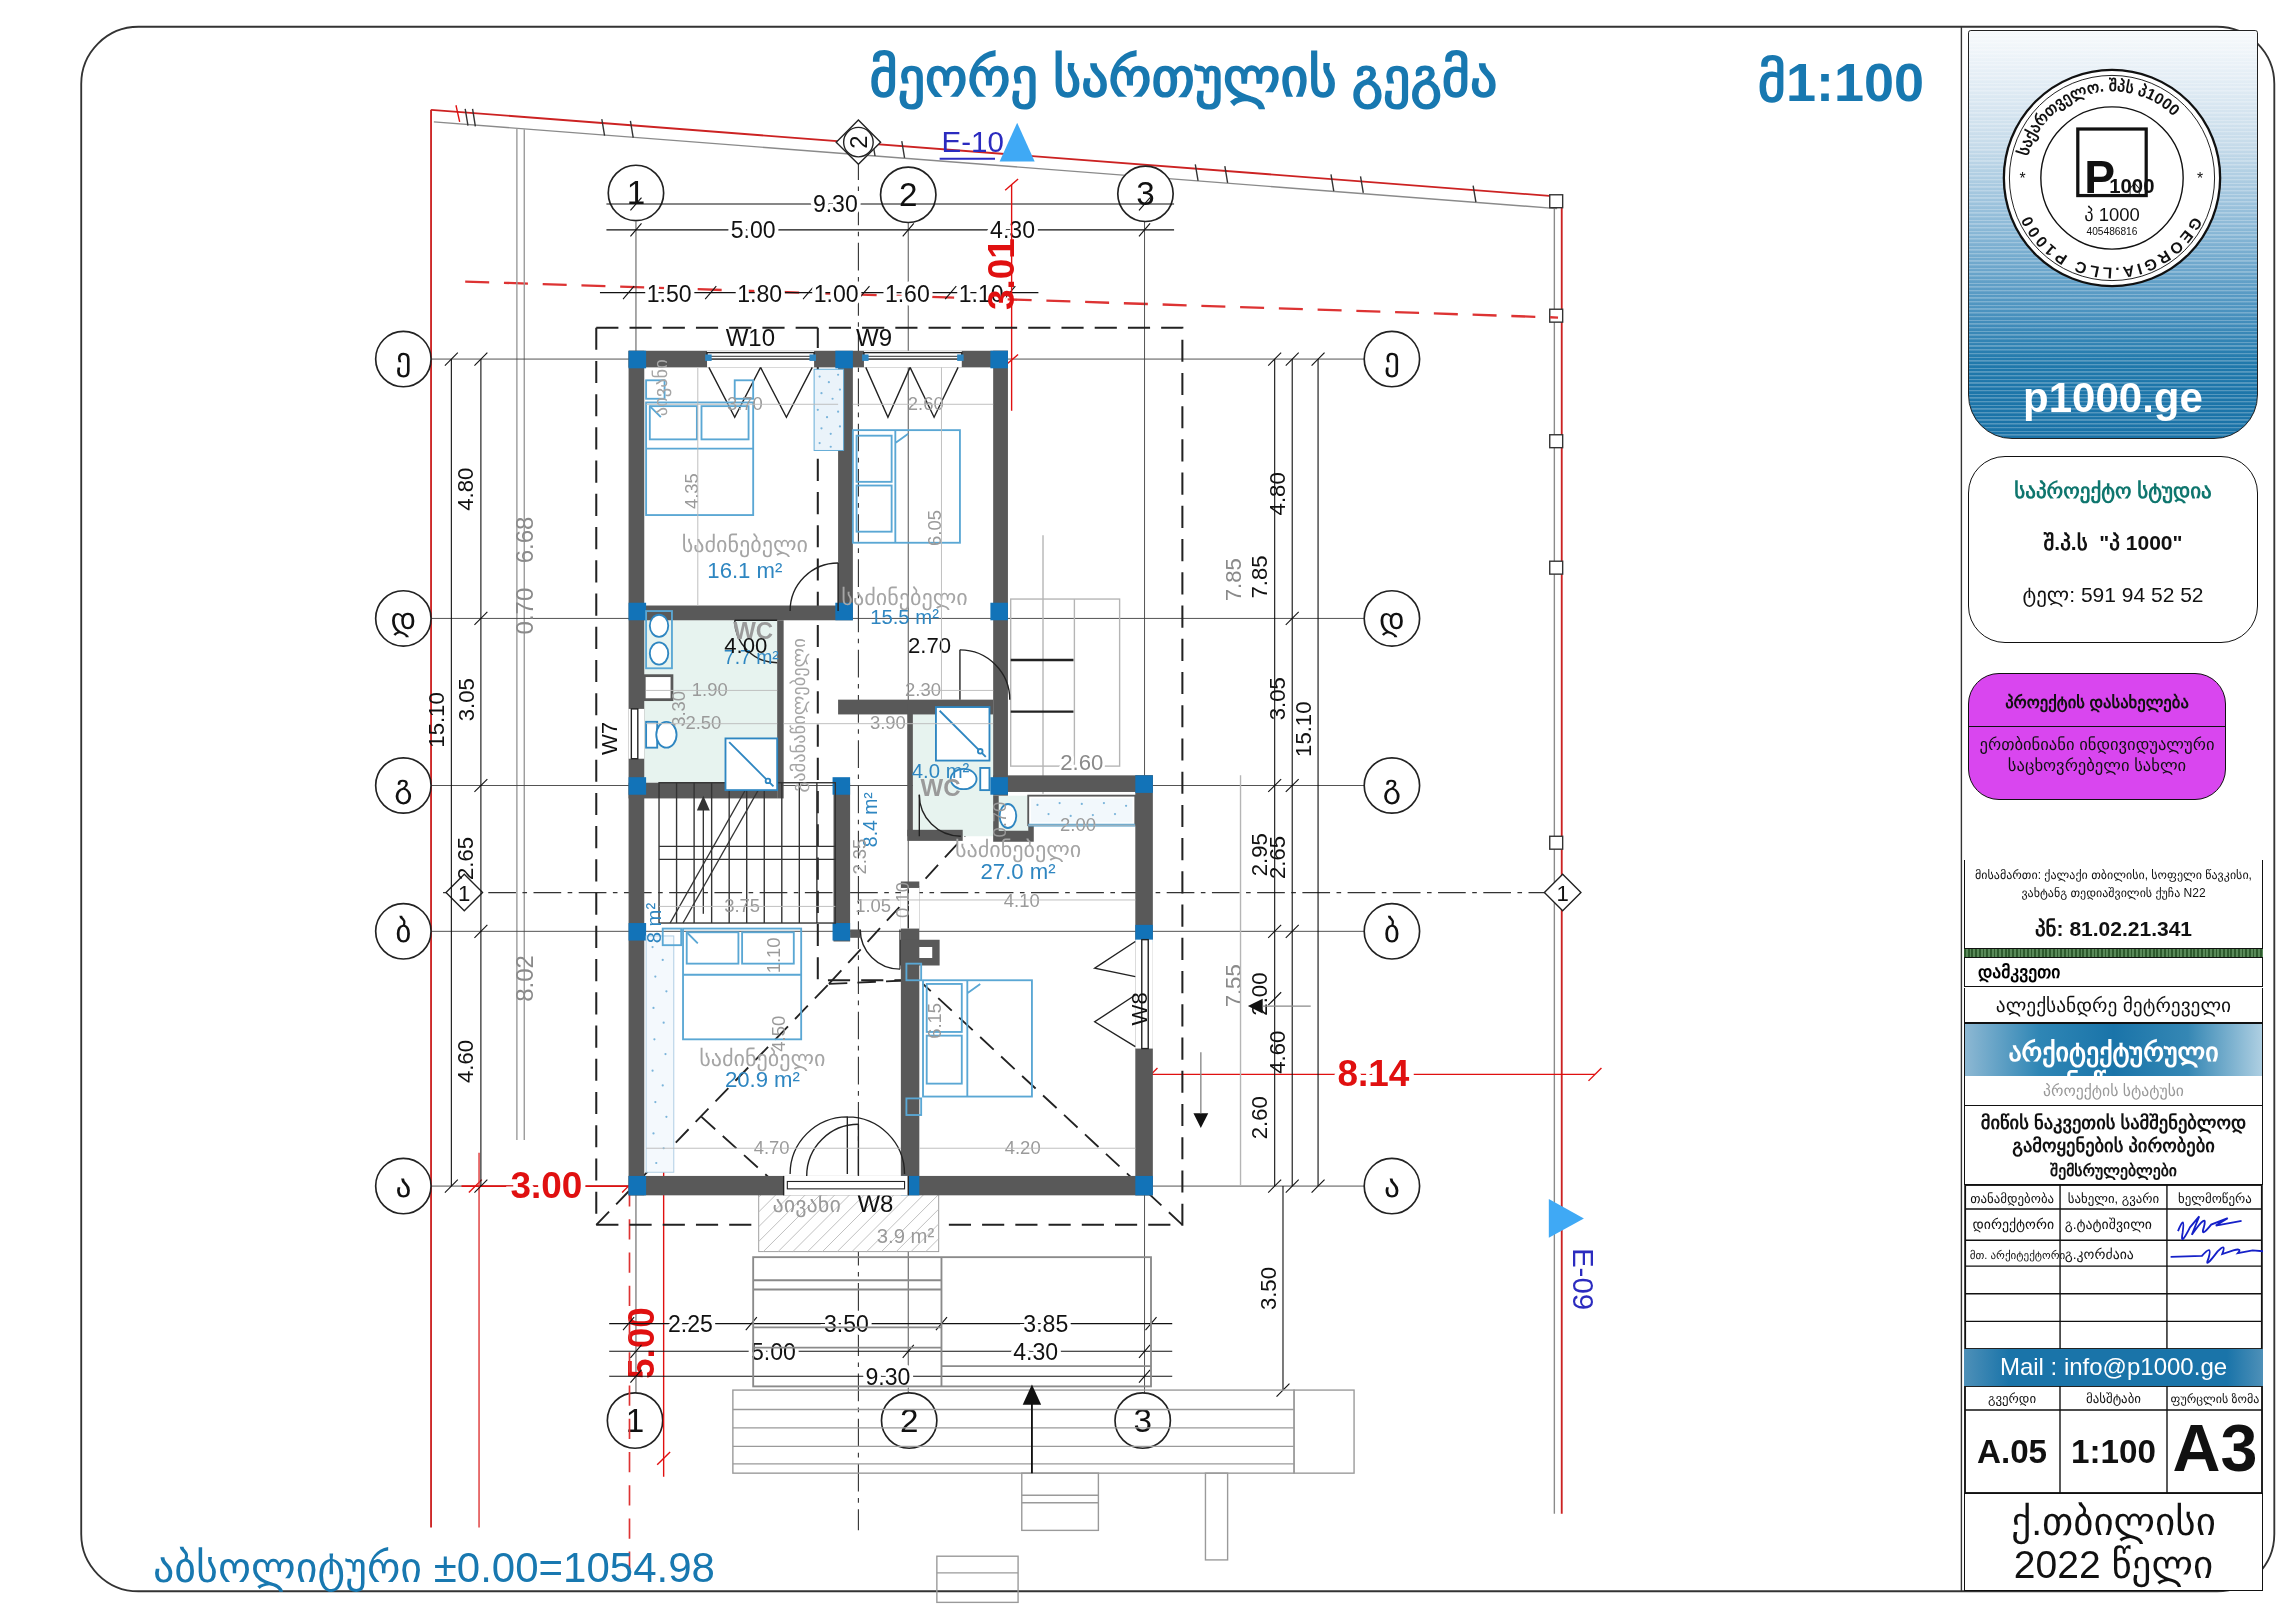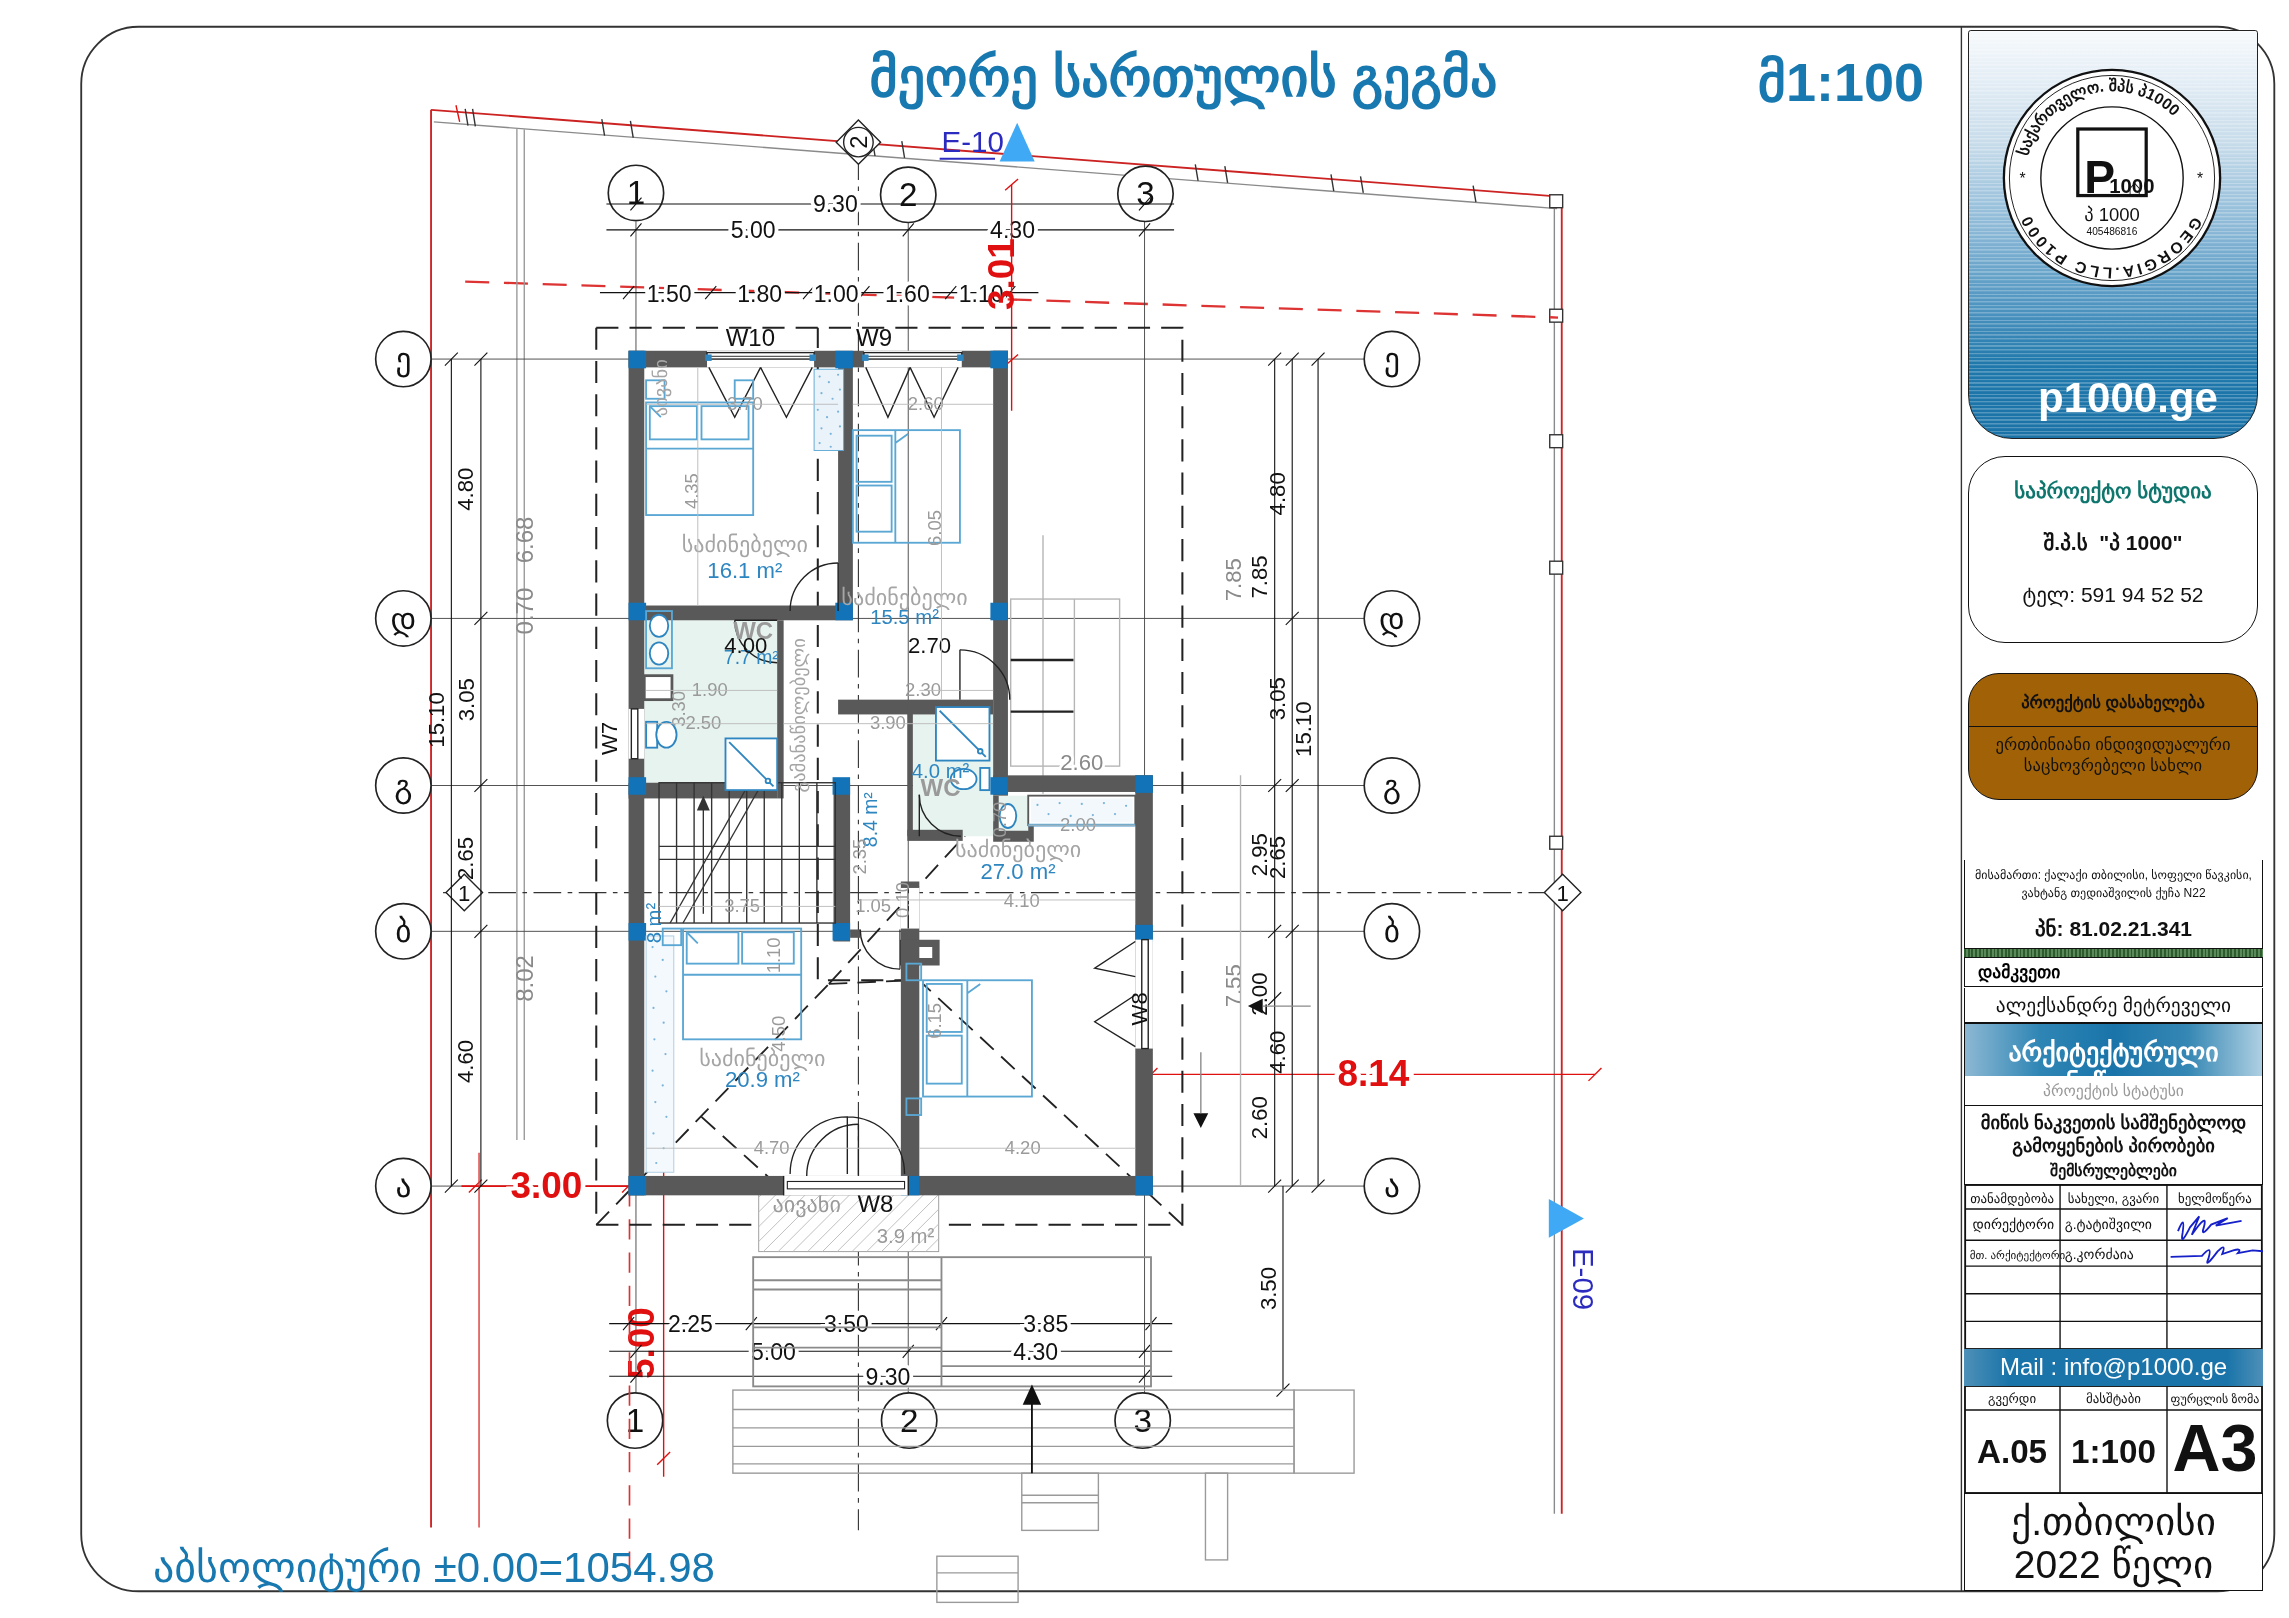--- a/index.html
+++ b/index.html
@@ -818,21 +818,21 @@
 <div class="abs" style="left:1746px;top:51px;width:190px;font-size:54px;font-weight:bold;color:#1878b0;text-align:center;">მ1:100</div>
 
 <div class="abs" style="left:153px;top:1543px;font-size:42px;color:#1878b0;">აბსოლიტური ±0.00=1054.98</div>
 
 <div class="tb" style="top:30px;height:409px;left:1968px;width:290px;border:1.4px solid #222;
      border-radius:2.8px 2.8px 44px 44px;
      background:linear-gradient(180deg,#f7fafc 0%,#e3edf5 12%,#c6dbea 28%,#8cb9d7 48%,#4e94c0 68%,#1f78ab 82%,#1a72a7 100%);">
   <div style="position:absolute;left:0;top:0;width:100%;height:100%;border-radius:2.8px 2.8px 44px 44px;
        background:repeating-linear-gradient(180deg,rgba(255,255,255,0.25) 0px,rgba(255,255,255,0.25) 0.9px,rgba(255,255,255,0) 1.8px,rgba(255,255,255,0) 3.7px);"></div>
 
-  <div class="ctr" style="position:absolute;left:15px;top:343px;width:100%;font-size:42px;font-weight:bold;color:#fff;">p1000.ge</div>
+  <div class="ctr" style="position:absolute;left:0;top:343px;width:100%;font-size:42px;font-weight:bold;color:#fff;">p1000.ge</div>
 </div>
 
 <svg class="abs" style="left:1990px;top:56px" width="244" height="244" viewBox="0 0 264 264">
   <circle cx="132" cy="132" r="117" fill="#ffffff" stroke="#111" stroke-width="2.5"></circle>
   <circle cx="132" cy="132" r="111" fill="none" stroke="#111" stroke-width="1"></circle>
   <circle cx="132" cy="132" r="77" fill="none" stroke="#111" stroke-width="1.5"></circle>
   <defs>
     <path id="sealtop" d="M 132,132 m -94,0 a 94,94 0 1 1 188,0"></path>
     <path id="sealbot" d="M 132,132 m 97,0 a 97,97 0 0 1 -194,0"></path>
   </defs>
@@ -848,21 +848,21 @@
   <text x="132" y="178" font-size="20" fill="#111" text-anchor="middle" font-family="Liberation Serif">პ  1000</text>
   <text x="132" y="194" font-size="11" fill="#111" text-anchor="middle">405486816</text>
 </svg>
 
 <div class="tb" style="top:456px;height:187px;left:1968px;width:290px;border:1.4px solid #111;border-radius:37px;background:#fff;">
   <div class="ctr" style="margin-top:22px;font-size:21px;font-weight:bold;color:#0f766e;">საპროექტო სტუდია</div>
   <div class="ctr" style="margin-top:28px;font-size:21px;font-weight:bold;color:#111;">შ.პ.ს&nbsp; "პ 1000"</div>
   <div class="ctr" style="margin-top:28px;font-size:21px;color:#111;">ტელ: 591 94 52 52</div>
 </div>
 
-<div class="tb" style="top:673px;height:127px;left:1968px;width:290px;border:1.4px solid #111;border-radius:31px;background:#a16207;">
+<div class="tb" style="top:673px;height:127px;left:1968px;width:258px;border:1.4px solid #111;border-radius:31px;background:#d946ef;">
   <div class="ctr" style="margin-top:18.5px;font-size:16.6px;font-weight:bold;color:#111;">პროექტის დასახელება</div>
   <div style="margin-top:13px;border-top:1.1px solid #111;"></div>
   <div class="ctr" style="margin-top:7.4px;font-size:16.6px;color:#111;line-height:1.3;">ერთბინიანი ინდივიდუალური<br>საცხოვრებელი სახლი</div>
 </div>
 
 
 <div class="tb ctr" style="top:860px;height:89px;border:1.4px solid #111;border-top:none;background:#fff;overflow:hidden;">
   <div style="margin-top:5.5px;font-size:12px;color:#111;line-height:1.5;white-space:nowrap;">მისამართი: ქალაქი თბილისი, სოფელი წავკისი,<br>ვახტანგ თედიაშვილის ქუჩა N22</div>
   <div style="position:absolute;left:0;top:57px;width:100%;font-size:21px;font-weight:bold;color:#111;">პნ: 81.02.21.341</div>
 </div>

